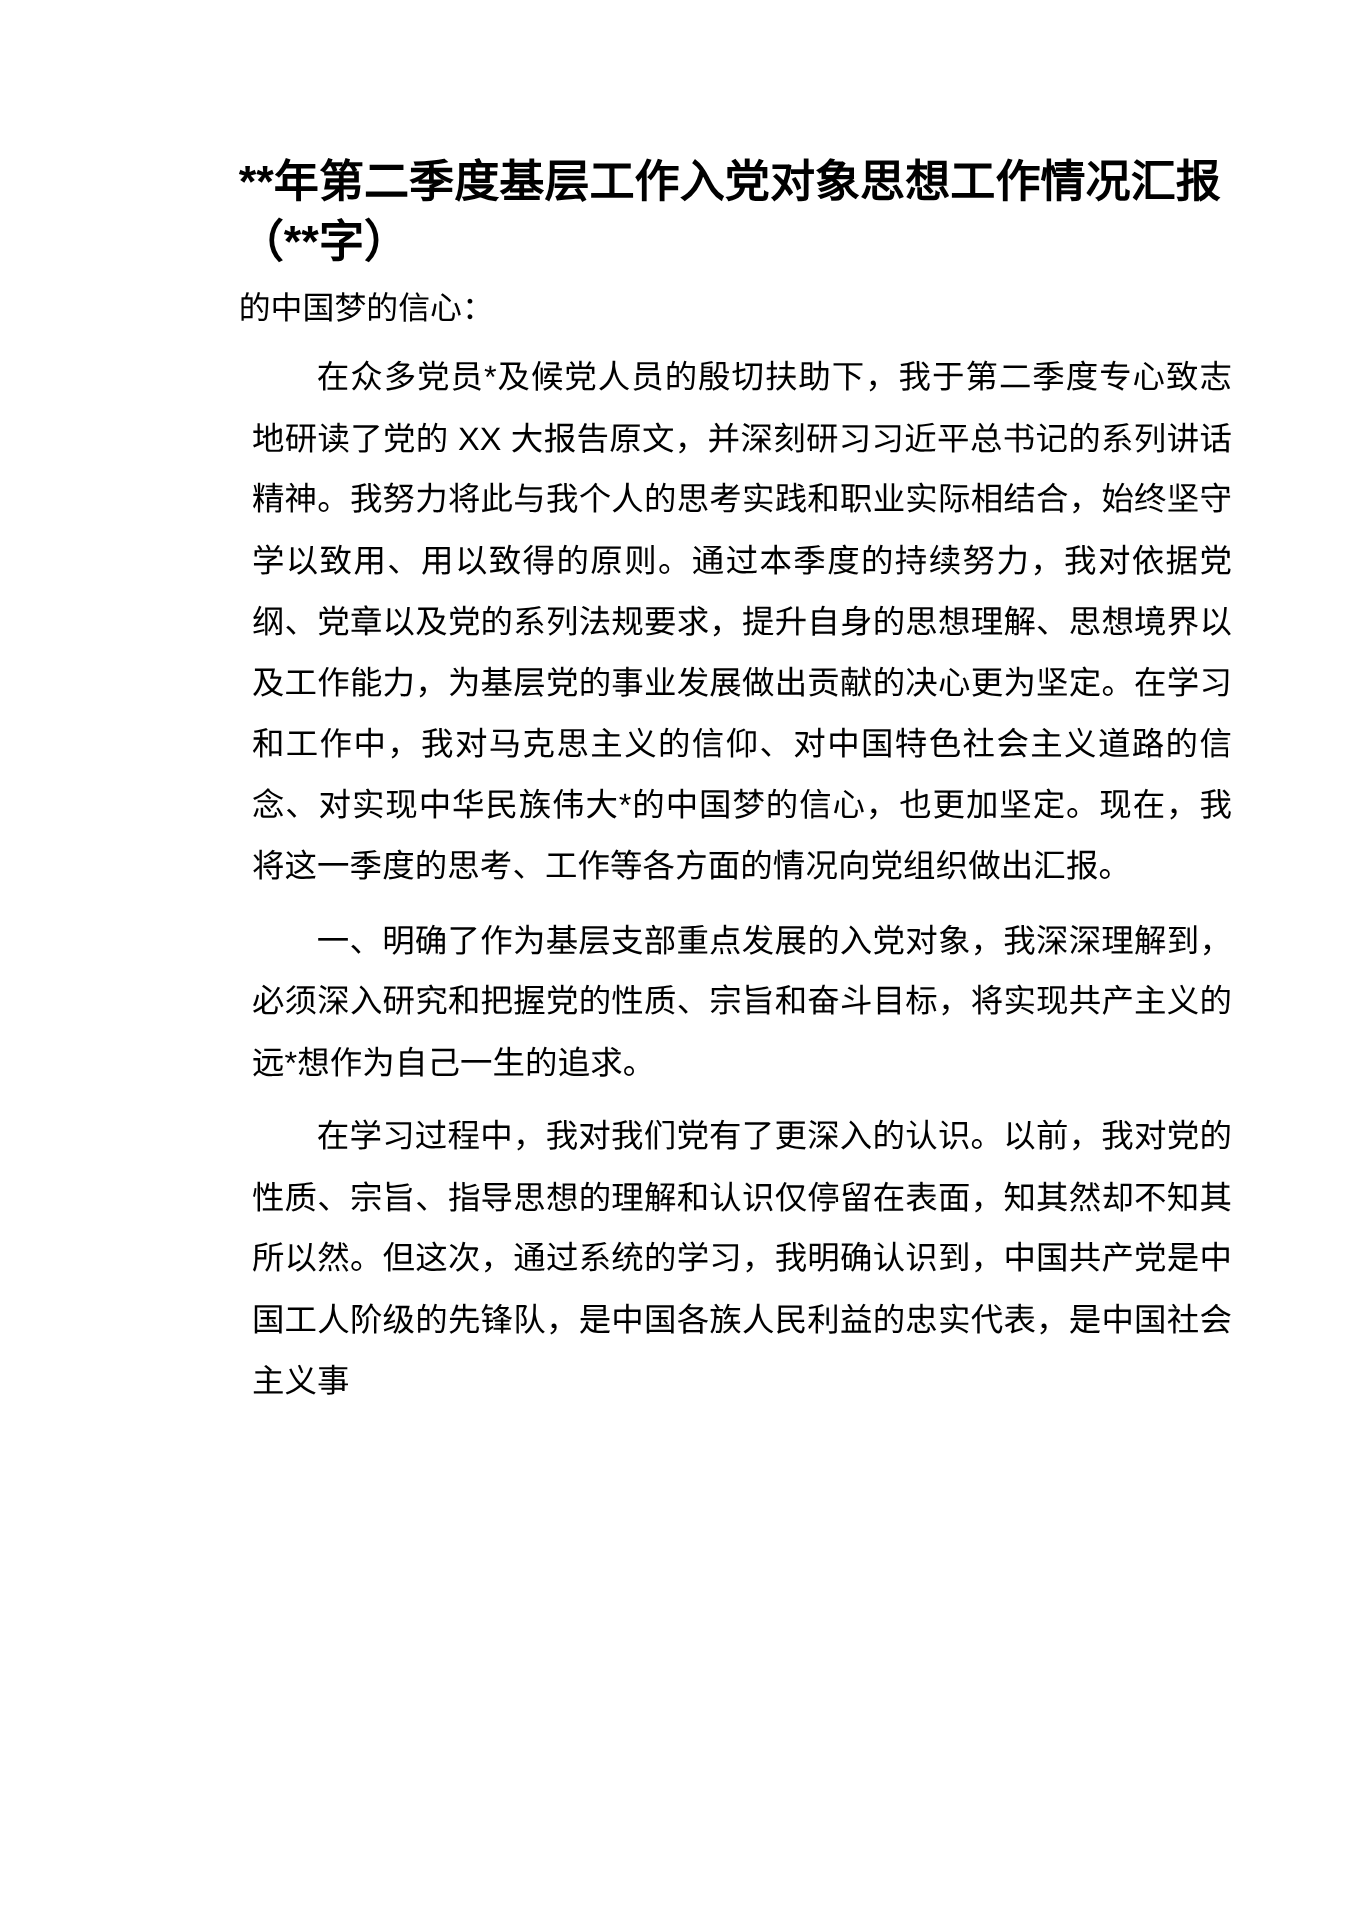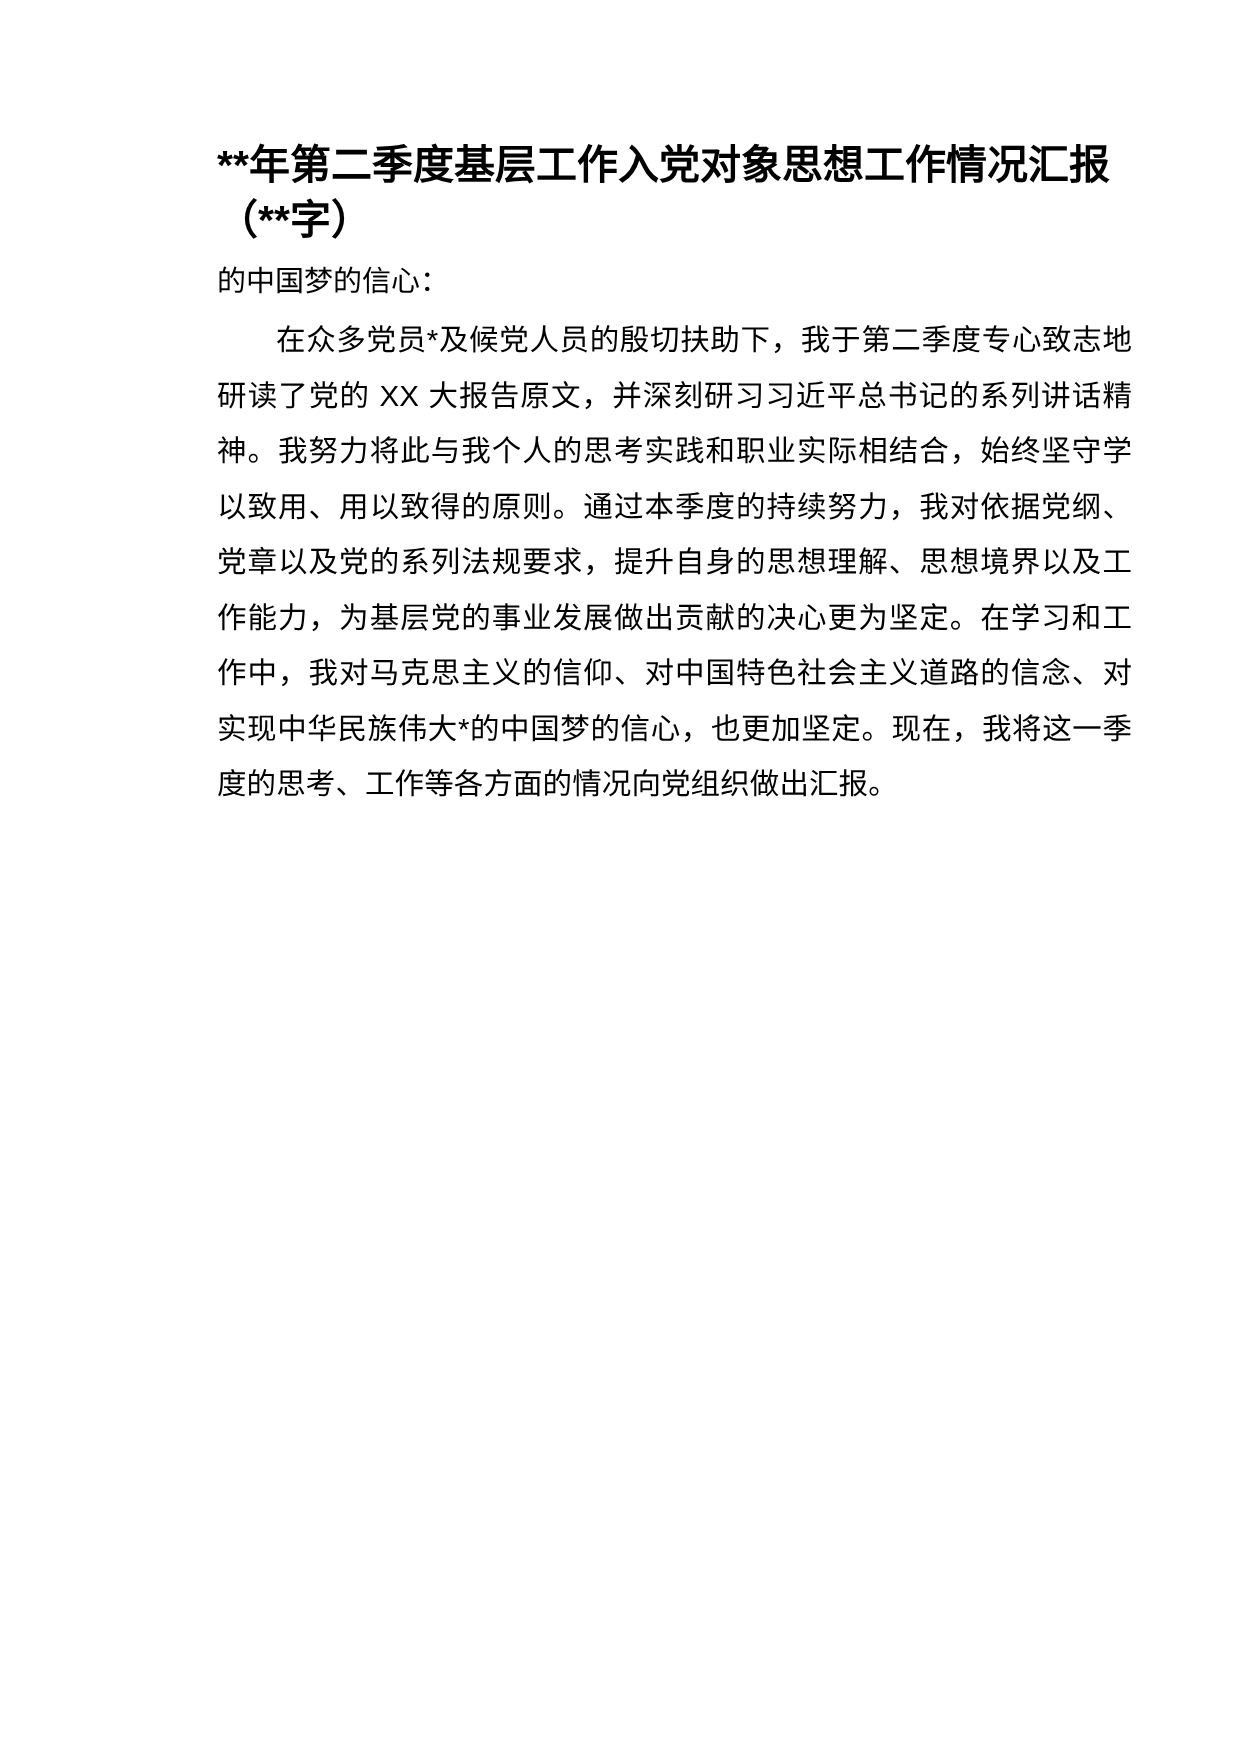--- a/index.html
+++ b/index.html
@@ -41,21 +41,21 @@
     line-height: 46px;
     color: #000000;
     margin: 0 0 8px 0;
     text-align: left;
   }
   .para {
     font-family: "Liberation Sans", "DejaVu Sans", sans-serif;
     font-size: 29.5px;
     line-height: 55.5px;
     color: #000000;
-    margin: 0;
+    margin: 12px;
     text-align: justify;
     text-justify: inter-ideograph;
     text-indent: 2em;
     word-break: break-all;
     letter-spacing: 0.1px;
   }
   .para + .para {
     margin-top: 0px;
   }
 </style>
@@ -64,16 +64,18 @@
 
 <div class="page">
   <div class="content">
 
     <h1 class="doc-title">**年第二季度基层工作入党对象思想工作情况汇报（**字）</h1>
 
     <p class="salutation">的中国梦的信心：</p>
 
     <p class="para">在众多党员*及候党人员的殷切扶助下，我于第二季度专心致志地研读了党的 XX 大报告原文，并深刻研习习近平总书记的系列讲话精神。我努力将此与我个人的思考实践和职业实际相结合，始终坚守学以致用、用以致得的原则。通过本季度的持续努力，我对依据党纲、党章以及党的系列法规要求，提升自身的思想理解、思想境界以及工作能力，为基层党的事业发展做出贡献的决心更为坚定。在学习和工作中，我对马克思主义的信仰、对中国特色社会主义道路的信念、对实现中华民族伟大*的中国梦的信心，也更加坚定。现在，我将这一季度的思考、工作等各方面的情况向党组织做出汇报。</p>
 
+    <p class="para">一、明确了作为基层支部重点发展的入党对象，我深深理解到，必须深入研究和把握党的性质、宗旨和奋斗目标，将实现共产主义的远*想作为自己一生的追求。</p>
 
+    <p class="para">在学习过程中，我对我们党有了更深入的认识。以前，我对党的性质、宗旨、指导思想的理解和认识仅停留在表面，知其然却不知其所以然。但这次，通过系统的学习，我明确认识到，中国共产党是中国工人阶级的先锋队，是中国各族人民利益的忠实代表，是中国社会主义事</p>
 
   </div>
 </div>
 
 </body></html>

